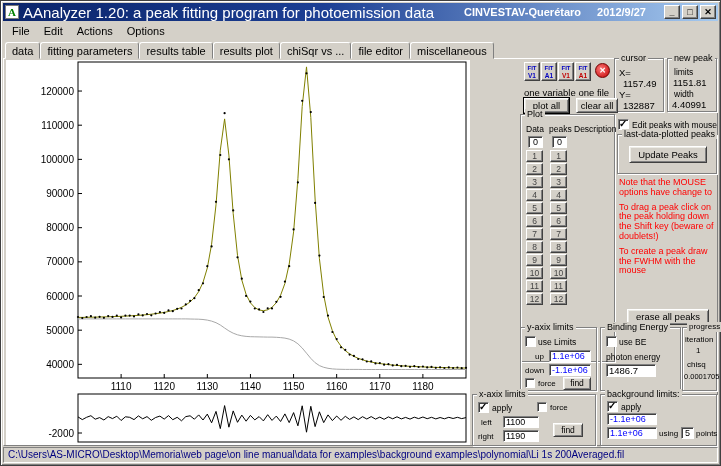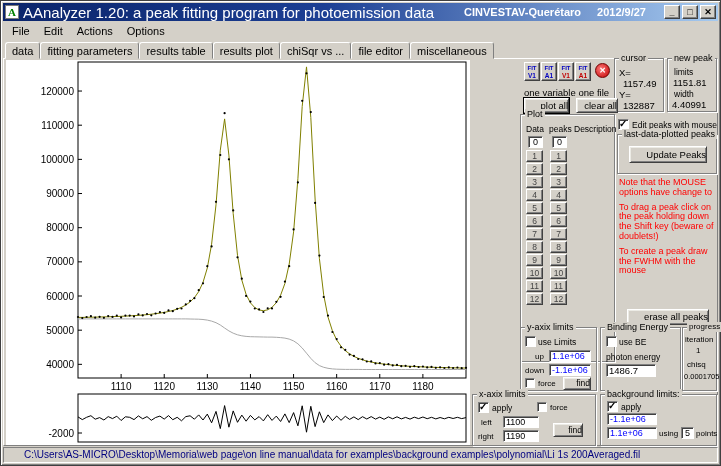--- a/index.html
+++ b/index.html
@@ -18,35 +18,35 @@
 .tab{font-size:11px;height:17px;padding:2px 6px;background:#d4d0c8;border:1px solid;border-color:#fff #808080 #d4d0c8 #fff;border-radius:3px 3px 0 0;white-space:nowrap}
 .tab.active{height:19px;padding-top:3px;z-index:3;border-color:#fff #404040 #d4d0c8 #fff}
 .content{position:absolute;left:3px;top:58px;right:3px;height:388px;border:1px solid;border-color:#fff #808080 #808080 #fff;background:#d4d0c8}
 .plot-panel{position:absolute;left:6px;top:60px;width:464px;height:385px;background:#fff}
 text.tick{font:10px "Liberation Sans",sans-serif;fill:#000}
 .lbl{position:absolute;font-size:9.5px;white-space:nowrap}
 .lbl.sm{font-size:8.5px}
 .lbl.xs{font-size:8px}
 .group{position:absolute;border:1px solid #808080;box-shadow:inset 1px 1px 0 #fff,1px 1px 0 #fff}
 .caption{position:absolute;top:-6px;left:4px;background:#d4d0c8;padding:0 2px;font-size:9px;line-height:10px;white-space:nowrap}
-.btn{position:absolute;background:#d4d0c8;border:1px solid;border-color:#fff #404040 #404040 #fff;box-shadow:inset 1px 1px 0 #ecebe5,inset -1px -1px 0 #808080;text-align:right;font-size:9.5px;cursor:default;white-space:nowrap}
+.btn{position:absolute;background:#d4d0c8;border:1px solid;border-color:#fff #404040 #404040 #fff;box-shadow:inset 1px 1px 0 #ecebe5,inset -1px -1px 0 #808080;text-align:center;font-size:9.5px;cursor:default;white-space:nowrap}
 .btn.default{outline:1px solid #000}
 .rowbtn{position:absolute;width:17px;height:12px;background:#d4d0c8;border:1px solid;border-color:#fff #404040 #404040 #fff;box-shadow:inset -1px -1px 0 #808080;font-size:8.5px;line-height:10px;text-align:center;color:#444;cursor:default}
 .field{position:absolute;background:#fff;border:1px solid;border-color:#808080 #fff #fff #808080;box-shadow:inset 1px 1px 0 #404040;font-size:9px;line-height:11px;padding:0 2px;white-space:nowrap;overflow:hidden}
 .field.blue{color:#0000ff}
 .field.center{text-align:center}
 .cb{position:absolute;width:11px;height:11px;background:#fff;border:1px solid;border-color:#808080 #fff #fff #808080;box-shadow:inset 1px 1px 0 #404040}
 .cb.checked::after{content:"✓";position:absolute;left:0;top:-2px;font-size:10px;font-weight:bold;color:#000}
 .fit-toolbar{position:absolute;left:524px;top:62px;display:flex;gap:1px;align-items:flex-start}
 .fitbtn{width:16px;height:19px;background:#d4d0c8;border:1px solid;border-color:#fff #404040 #404040 #fff;box-shadow:inset -1px -1px 0 #808080;text-align:center;cursor:default}
 .fitbtn .l1{font-size:6px;font-weight:bold;color:#0000c0;line-height:8px;margin-top:1px}
 .fitbtn .l2{font-size:6.5px;font-weight:bold;line-height:8px}
 .stopbtn{order:99;width:15px;height:15px;margin:1px 0 0 3px;border-radius:50%;background:radial-gradient(circle at 5px 5px,#ff7a7a,#c00000);border:1px solid #700000;color:#fff;font:bold 8px/13px "Liberation Sans",sans-serif;text-align:center;cursor:default}
 .note{font-size:9px;line-height:9.8px;color:#ff0000;margin-bottom:5px}
-.statusbar{position:absolute;left:3px;right:3px;bottom:3px;height:16px;border:1px solid;border-color:#808080 #fff #fff #808080;font-size:10px;line-height:14px;color:#000080;padding-left:20px;white-space:nowrap;overflow:hidden;background:#d4d0c8}
+.statusbar{position:absolute;left:3px;right:3px;bottom:3px;height:16px;border:1px solid;border-color:#808080 #fff #fff #808080;font-size:10px;line-height:14px;color:#000080;padding-left:4px;white-space:nowrap;overflow:hidden;background:#d4d0c8}
 </style>
 </head>
 <body>
 
 <div class="window"></div>
 
 <div class="titlebar">
   <div class="app-icon">A</div>
   <div class="title-text">AAnalyzer 1.20: a peak fitting program for photoemission data</div>
   <div class="title-org">CINVESTAV-Querétaro</div>

